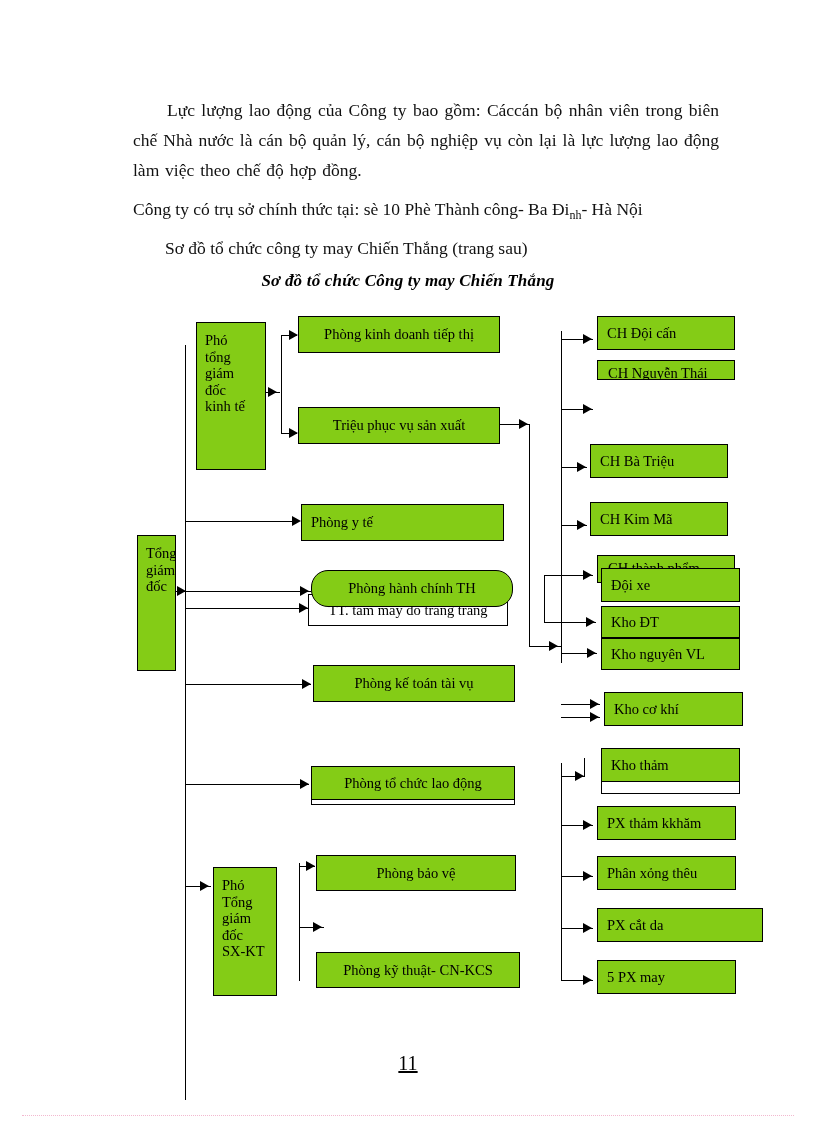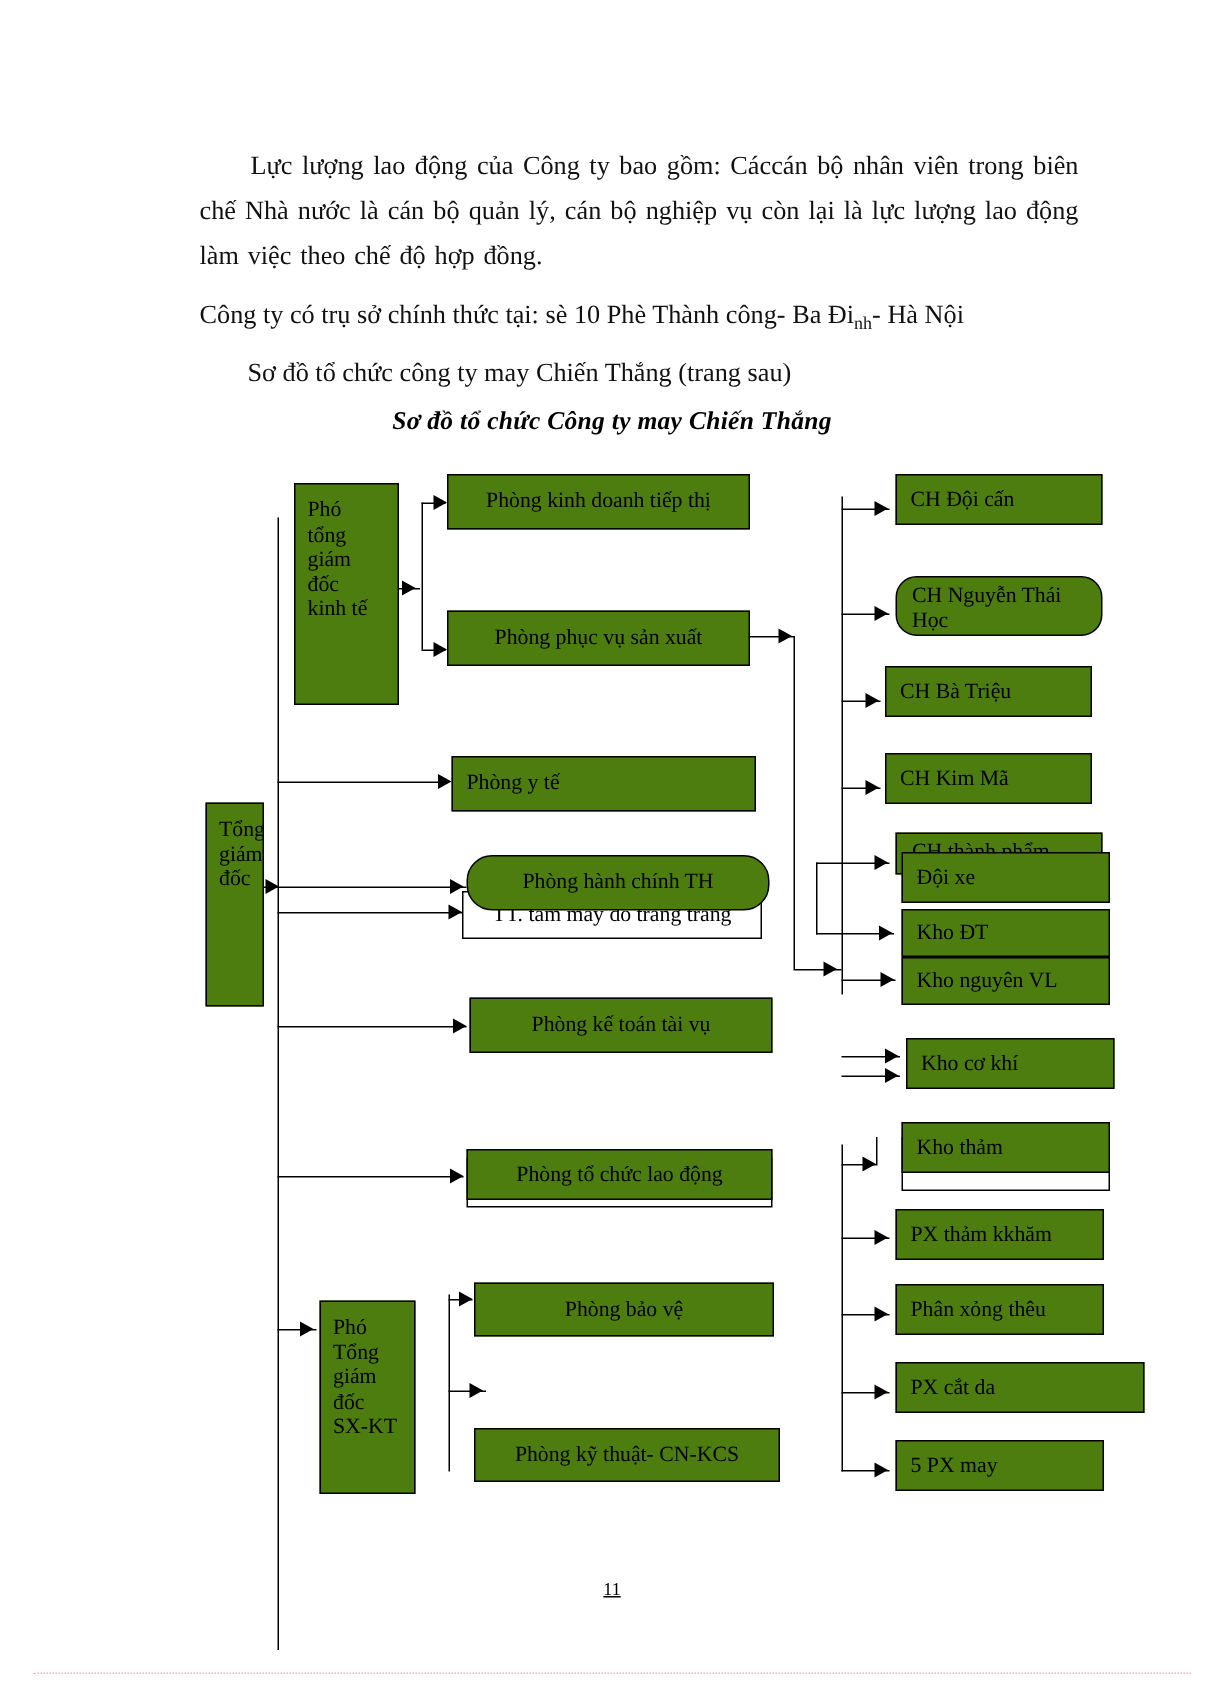--- a/index.html
+++ b/index.html
@@ -62,21 +62,21 @@
     font-style: italic;
     font-size: 17px;
     letter-spacing: 0.2px;
   }
   #page-number {
     position: absolute;
     left: 0;
     top: 1052px;
     width: 816px;
     text-align: center;
-    font-size: 12px;
+    font-size: 20px;
     text-decoration: underline;
   }
   #footer-rule {
     position: absolute;
     left: 22px;
     top: 1115px;
     width: 772px;
     height: 0;
     border-top: 1px dotted #f3b8cf;
   }
@@ -86,21 +86,21 @@
     position: absolute;
     left: 0;
     top: 0;
     width: 816px;
     height: 1123px;
   }
   .box {
     position: absolute;
     box-sizing: border-box;
     border: 1.3px solid #000;
-    background: #4d7c0f;
+    background: #84cc16;
     font-size: 14.5px;
     line-height: 17px;
     color: #000;
     overflow: hidden;
   }
   .box.center {
     display: flex;
     align-items: center;
     justify-content: center;
     text-align: center;
@@ -188,21 +188,21 @@
     </div>
 
     <div class="hline" style="left:266px; top:392px; width:14px;"></div>
     <div class="arrow" style="left:268px; top:387px;"></div>
     <div class="vline" style="left:281px; top:335px; height:98px;"></div>
 
     <div class="box center" style="left:298px; top:316px; width:202px; height:37px;">Phòng kinh doanh tiếp thị</div>
     <div class="hline" style="left:281px; top:335px; width:16px;"></div>
     <div class="arrow" style="left:289px; top:330px;"></div>
 
-    <div class="box center" style="left:298px; top:407px; width:202px; height:37px;">Phòng phục vụ sản xuất</div>
+    <div class="box center" style="left:298px; top:407px; width:202px; height:37px;">Triệu phục vụ sản xuất</div>
     <div class="hline" style="left:281px; top:433px; width:16px;"></div>
     <div class="arrow" style="left:289px; top:428px;"></div>
 
     <div class="hline" style="left:500px; top:424px; width:30px;"></div>
     <div class="arrow" style="left:519px; top:419px;"></div>
     <div class="vline" style="left:529px; top:424px; height:222px;"></div>
     <div class="hline" style="left:529px; top:646px; width:32px;"></div>
     <div class="arrow" style="left:549px; top:641px;"></div>
 
     <div class="box left" style="left:301px; top:504px; width:203px; height:37px;">Phòng y tế</div>
@@ -245,21 +245,21 @@
     <div class="box center" style="left:316px; top:952px; width:204px; height:36px;">Phòng kỹ thuật- CN-KCS</div>
     <div class="hline" style="left:299px; top:927px; width:25px;"></div>
     <div class="arrow" style="left:313px; top:922px;"></div>
 
     <div class="vline" style="left:561px; top:331px; height:332px;"></div>
 
     <div class="box left" style="left:597px; top:316px; width:138px; height:34px;">CH Đội cấn</div>
     <div class="hline" style="left:561px; top:339px; width:32px;"></div>
     <div class="arrow" style="left:583px; top:334px;"></div>
 
-    <div class="box topalign" style="left:597px; top:384px; width:138px; height:40px;border-radius:14px;">
+    <div class="box topalign" style="left:597px; top:360px; width:138px; height:20px;">
       <div>CH Nguyễn Thái</div>
       <div>Học</div>
     </div>
     <div class="hline" style="left:561px; top:409px; width:32px;"></div>
     <div class="arrow" style="left:583px; top:404px;"></div>
 
     <div class="box left" style="left:590px; top:444px; width:138px; height:34px;">CH Bà Triệu</div>
     <div class="hline" style="left:561px; top:467px; width:26px;"></div>
     <div class="arrow" style="left:577px; top:462px;"></div>
 

